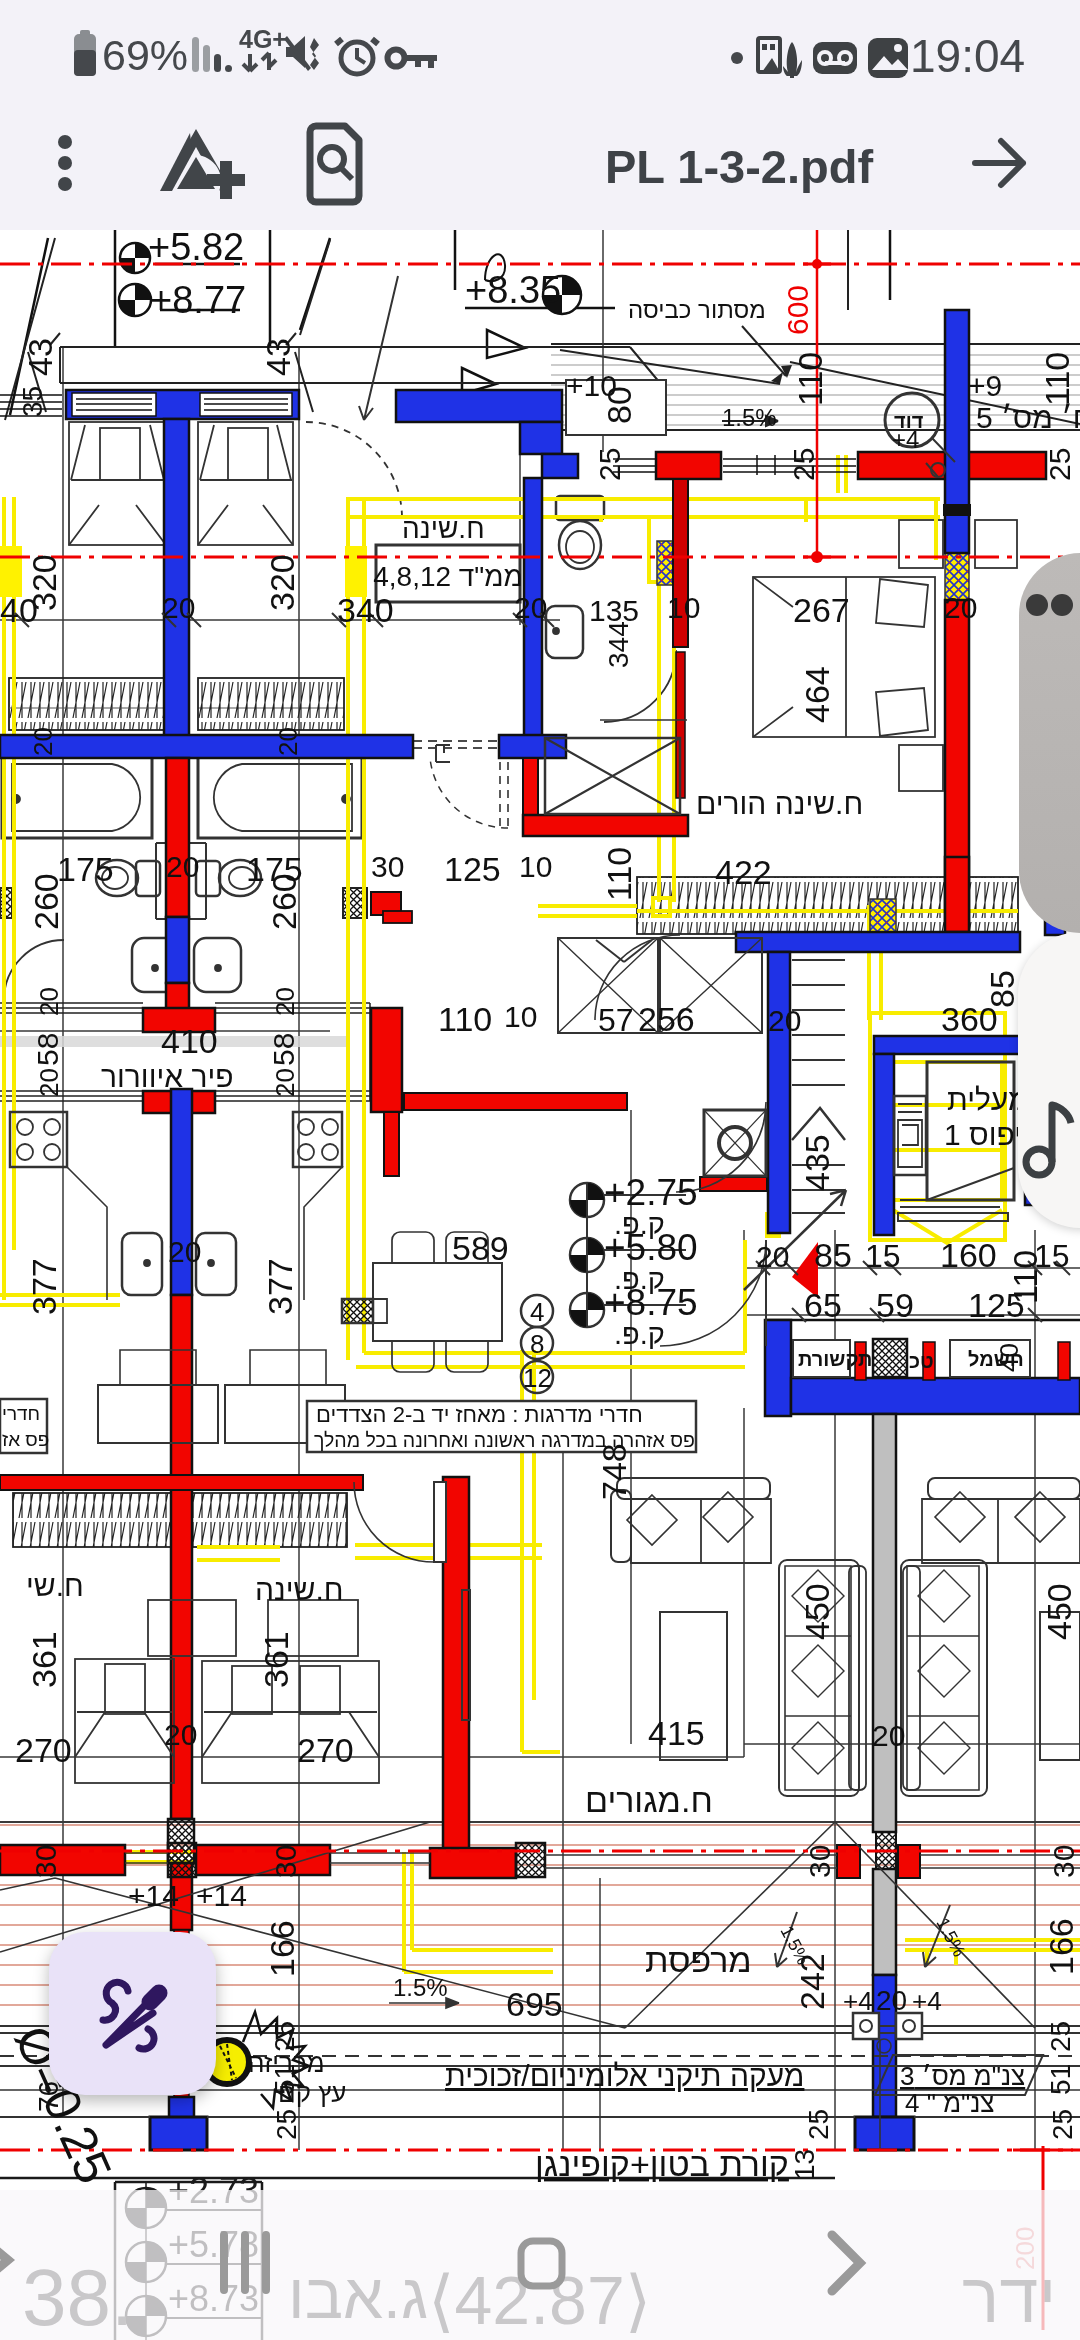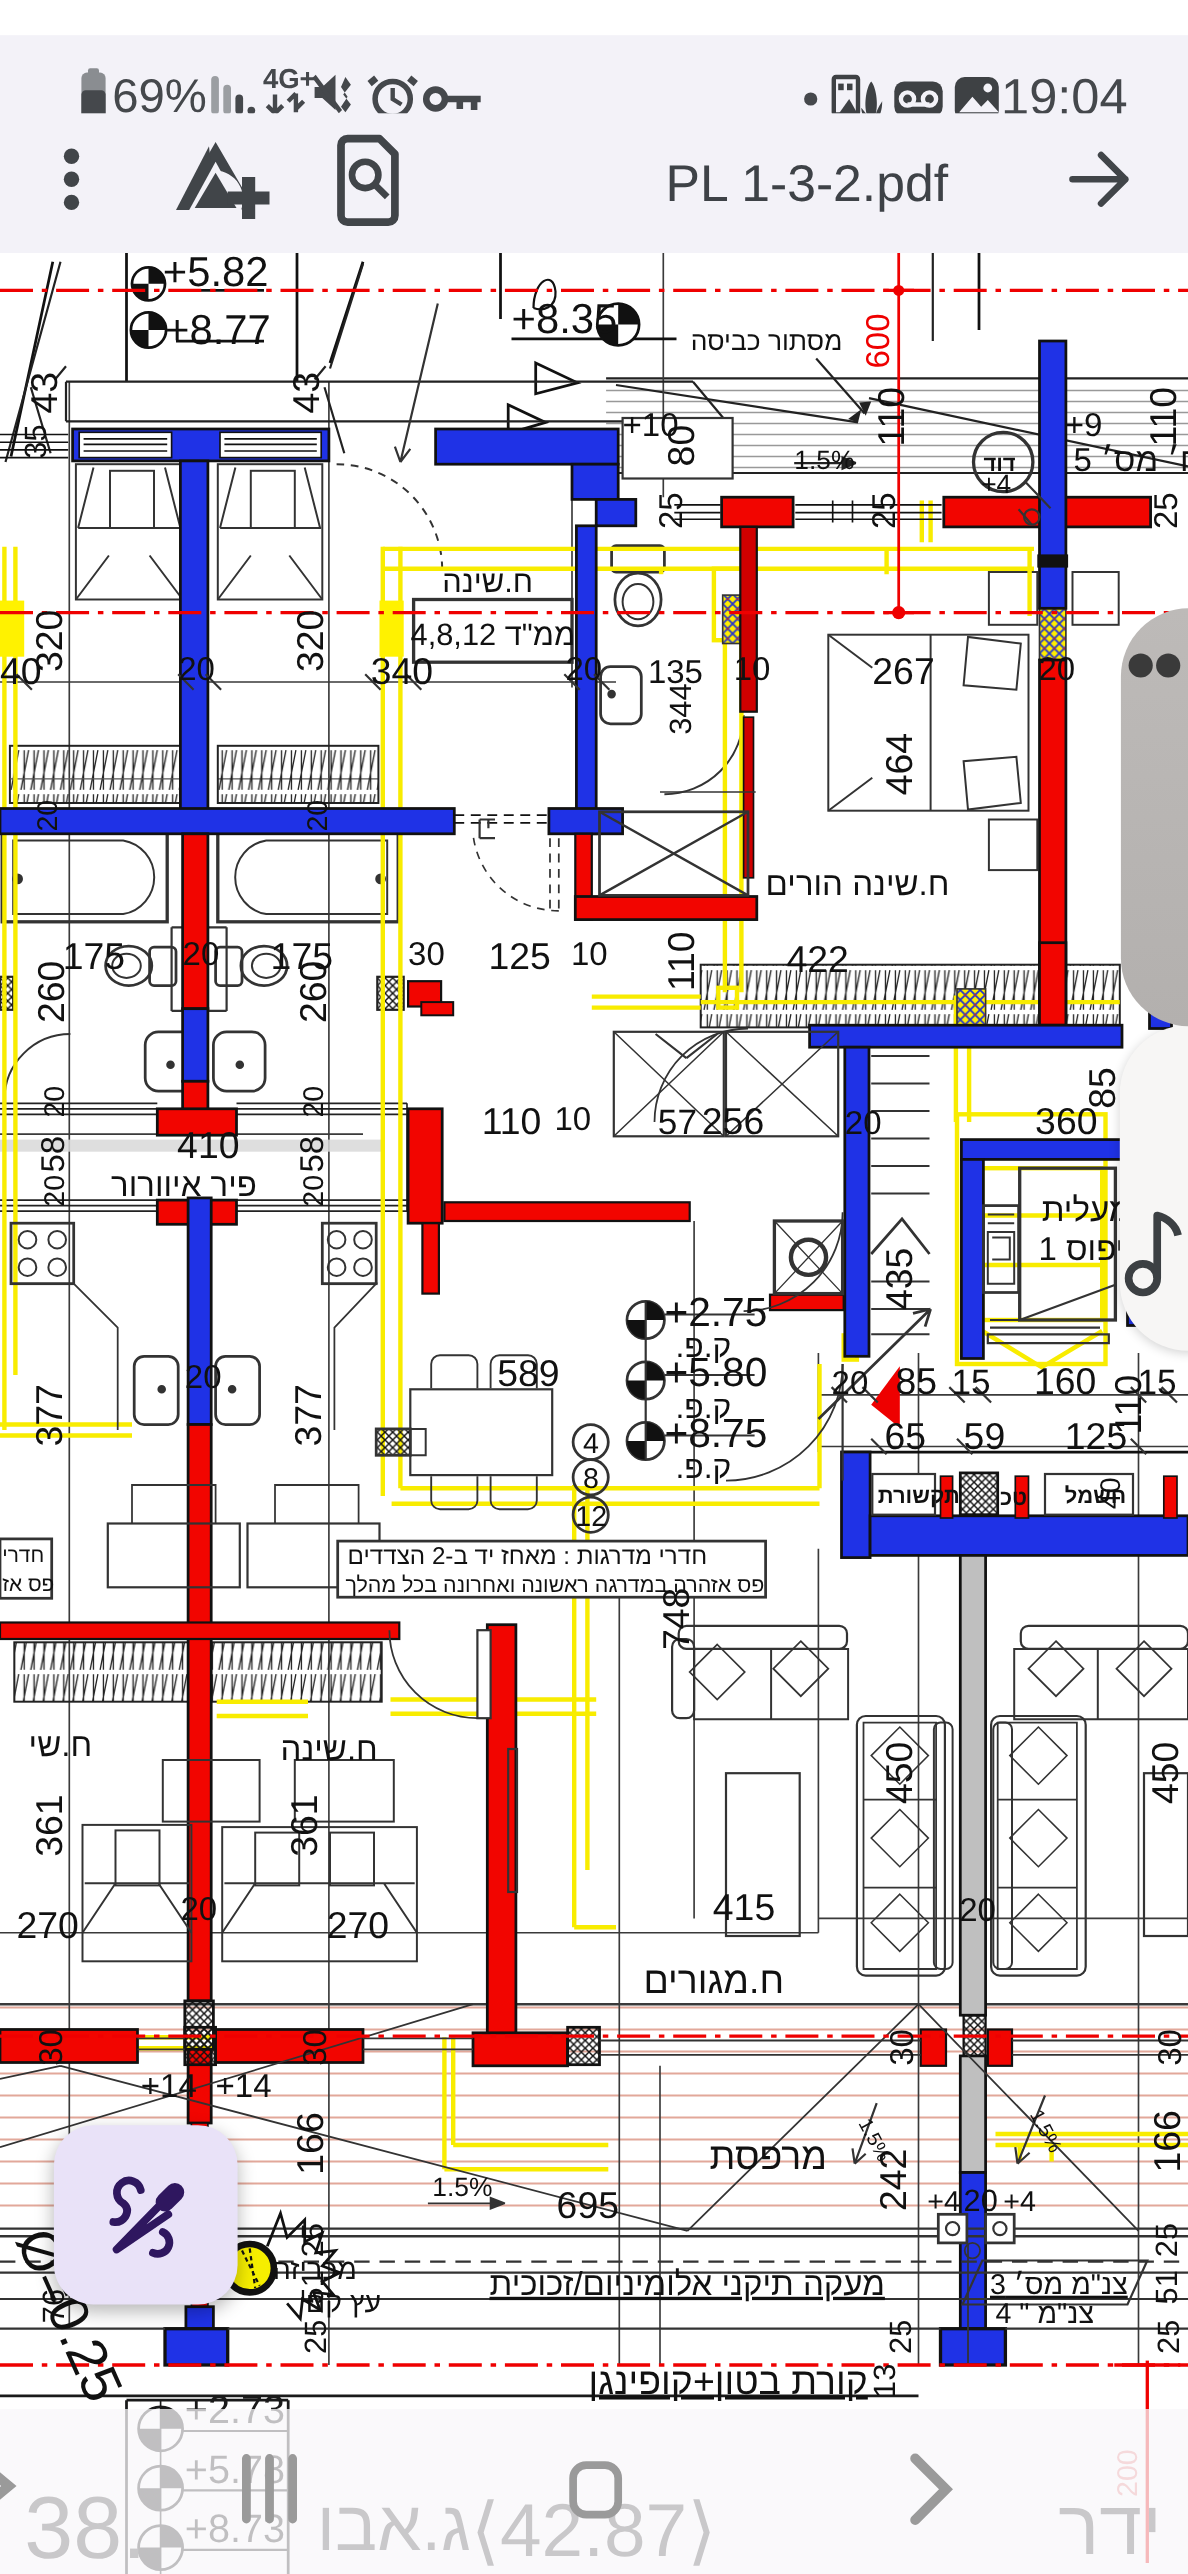--- a/index.html
+++ b/index.html
@@ -623,21 +623,21 @@
       <text x="900" y="2085" font-size="26" text-decoration="underline">צנ"מ מס׳ 3</text>
       <text x="905" y="2112" font-size="26">צנ"מ " 4</text>
       <text x="248" y="2072" font-size="26">מכריזה</text>
       <text x="278" y="2102" font-size="26">עץ קם</text>
 
       <text x="780" y="1930" font-size="18" transform="rotate(62 780 1930)">1.5%</text>
       <text x="936" y="1922" font-size="18" transform="rotate(62 936 1922)">1.5%</text>
     </g>
   </svg>
 
-  <div class="abs" id="statusbar" style="left:0;top:0;width:1080px;height:103px;background:#f3f2f8;margin-top:32px;">
+  <div class="abs" id="statusbar" style="left:0;top:0;width:1080px;height:103px;background:#f3f2f8;">
     <svg width="1080" height="103" viewBox="0 0 1080 103" fill="#464a4e">
 
       <rect x="74" y="34" width="22" height="42" rx="5" fill="#8a8d91"></rect>
       <rect x="80" y="30" width="10" height="6" rx="2" fill="#8a8d91"></rect>
       <rect x="74" y="50" width="22" height="26" rx="4" fill="#45484c"></rect>
 
       <text x="102" y="70" font-size="43" fill="#45484c">69%</text>
 
       <g fill="#9b9ea2">
         <rect x="192" y="37" width="7" height="35" rx="3.5"></rect>
@@ -689,21 +689,21 @@
 
       <g>
         <rect x="868" y="38" width="40" height="40" rx="9" fill="#3e4144"></rect>
         <path d="M872 70 l12 -14 8 9 6 -6 10 11 z" fill="#f3f2f8"></path>
         <circle cx="898" cy="48" r="4" fill="#f3f2f8"></circle>
       </g>
       <text x="910" y="72" font-size="46" fill="#45484c">19:04</text>
     </svg>
   </div>
 
-  <div class="abs" id="toolbar" style="left:0;top:103px;width:1080px;height:127px;background:#f3f2f8;">
+  <div class="abs" id="toolbar" style="left:0;top:103px;width:1080px;height:127px;background:#f3f2f8;font-weight:bold;">
     
     <svg width="1080" height="127" viewBox="0 0 1080 127">
 
       <g fill="#414549">
         <circle cx="65" cy="39" r="7"></circle>
         <circle cx="65" cy="60" r="7"></circle>
         <circle cx="65" cy="81" r="7"></circle>
       </g>
 
       <g fill="#414549">

